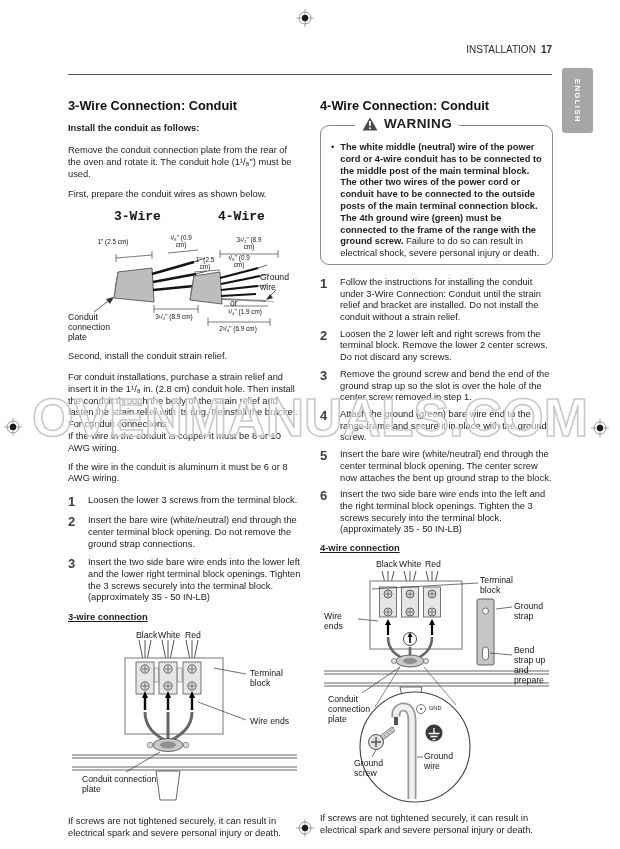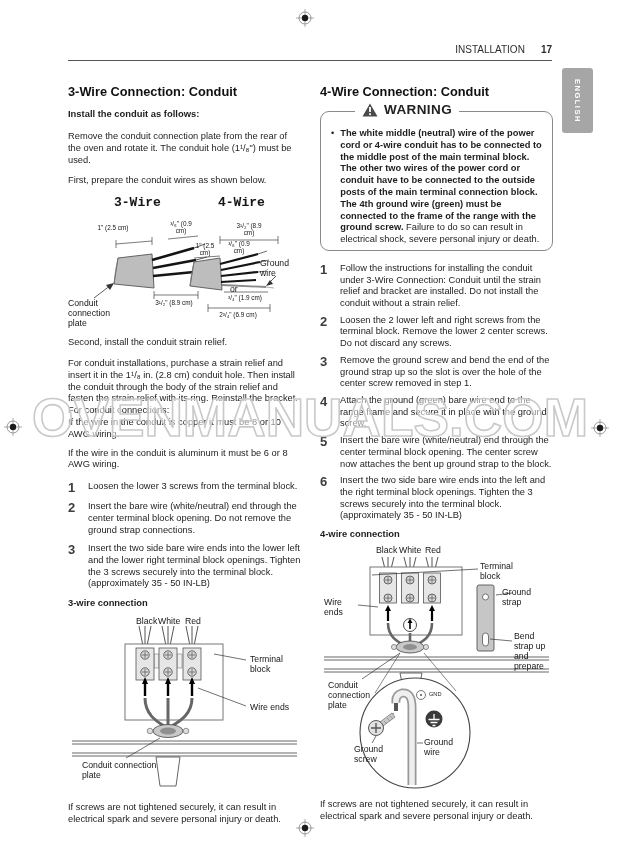--- a/index.html
+++ b/index.html
@@ -1,32 +1,32 @@
 <!DOCTYPE html>
 <html><head>
 <meta charset="utf-8">
 <style>
   html,body{margin:0;padding:0;background:#fff;}
   .page{position:relative;width:620px;height:849px;background:#fff;overflow:hidden;
         font-family:"Liberation Sans","DejaVu Sans",sans-serif;color:#1d1d1d;}
   .content{position:absolute;left:68px;top:44px;width:484px;}
-  .pagehead{display:flex;justify-content:flex-end;align-items:flex-start;gap:16px;
-            font-size:10px;color:#2c2c2c;border-bottom:1px solid #555;padding-bottom:5px;}
+  .pagehead{display:flex;justify-content:flex-end;align-items:flex-start;gap:5px;
+            font-size:10px;color:#2c2c2c;border-bottom:1px solid #555;padding-bottom:19px;}
   .pagehead .pgnum{font-weight:bold;}
   .cols{display:flex;gap:19px;margin-top:15px;}
   .col{width:233px;flex:none;}
   .coltitle{font-size:12.8px;font-weight:bold;margin:8px 0 9px;color:#101010;}
   .bold9{font-size:9.4px;font-weight:bold;margin:0 0 12px;}
   p.body{font-size:9.3px;line-height:1.27;margin:7px 0 9px;}
   p.tight{margin:0;}
   .step{display:flex;gap:8px;margin:0 0 7px;}
   .step-r{margin:0 0 5px;}
   .stepnum{font-size:13px;font-weight:bold;color:#3d3d3d;width:12px;flex:none;line-height:1;}
   .steptext{font-size:9.3px;line-height:1.26;}
-  .connhead{font-size:9.4px;font-weight:bold;margin:6px 0 6px;}
+  .connhead{font-size:9.4px;font-weight:bold;margin:6px 0 6px;text-decoration:underline;}
   .diagram{position:relative;margin:4px 0 6px;}
   .diagram svg.art{position:absolute;left:0;top:0;}
   .dlabel{position:absolute;font-size:8.7px;line-height:1.15;color:#161616;}
   .dbold{font-weight:bold;font-size:13px;font-family:Liberation Mono, monospace;}
   .dim{position:absolute;font-size:6.4px;line-height:1.12;text-align:center;color:#161616;}
   .tiny{position:absolute;font-size:5.6px;color:#222;}
   .warnbox{position:relative;border:1.3px solid #8a8a8a;border-radius:9px;
            padding:16px 10px 4px 10px;margin:12px 0 12px;}
   .warnhead{position:absolute;top:-10px;left:34px;background:#fff;padding:0 7px;
             display:flex;align-items:center;gap:6px;}
@@ -342,21 +342,21 @@
             <circle cx="101" cy="150" r="1" fill="#555"></circle>
             <circle cx="114" cy="174" r="8.5" fill="#3a3a3a"></circle>
             <path d="M114,169 L114,174 M108.5,174.5 L119.5,174.5 M110.5,177.5 L117.5,177.5 M112.5,180.5 L115.5,180.5" stroke="#fff" stroke-width="1.3"></path>
             <line x1="52" y1="198" x2="56" y2="191" stroke="#333" stroke-width="0.7"></line>
             <line x1="103" y1="198" x2="97" y2="198" stroke="#333" stroke-width="0.7"></line>
           </svg>
           <div class="dlabel" style="left:56px;top:0">Black</div>
           <div class="dlabel" style="left:79px;top:0">White</div>
           <div class="dlabel" style="left:105px;top:0">Red</div>
           <div class="dlabel" style="left:160px;top:16px;width:46px">Terminal block</div>
-          <div class="dlabel" style="left:182px;top:42px;width:38px">Ground strap</div>
+          <div class="dlabel" style="left:194px;top:42px;width:38px">Ground strap</div>
           <div class="dlabel" style="left:194px;top:86px;width:38px">Bend strap up and prepare</div>
           <div class="dlabel" style="left:4px;top:52px;width:34px">Wire ends</div>
           <div class="dlabel" style="left:8px;top:135px;width:56px">Conduit connection plate</div>
           <div class="tiny" style="left:109px;top:146px">GND</div>
           <div class="dlabel" style="left:34px;top:199px;width:42px">Ground screw</div>
           <div class="dlabel" style="left:104px;top:192px;width:40px">Ground wire</div>
         </div>
 
         <p class="body" style="margin-top:6px">If screws are not tightened securely, it can result in electrical spark and severe personal injury or death.</p>
       </div>

